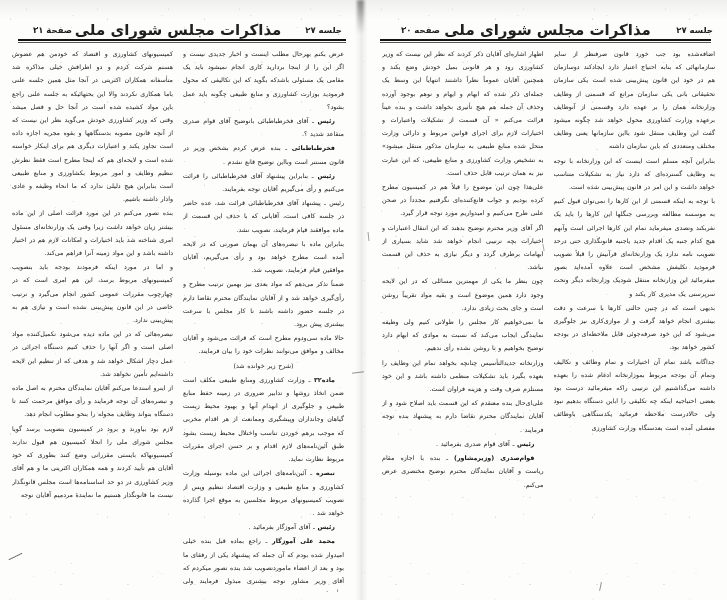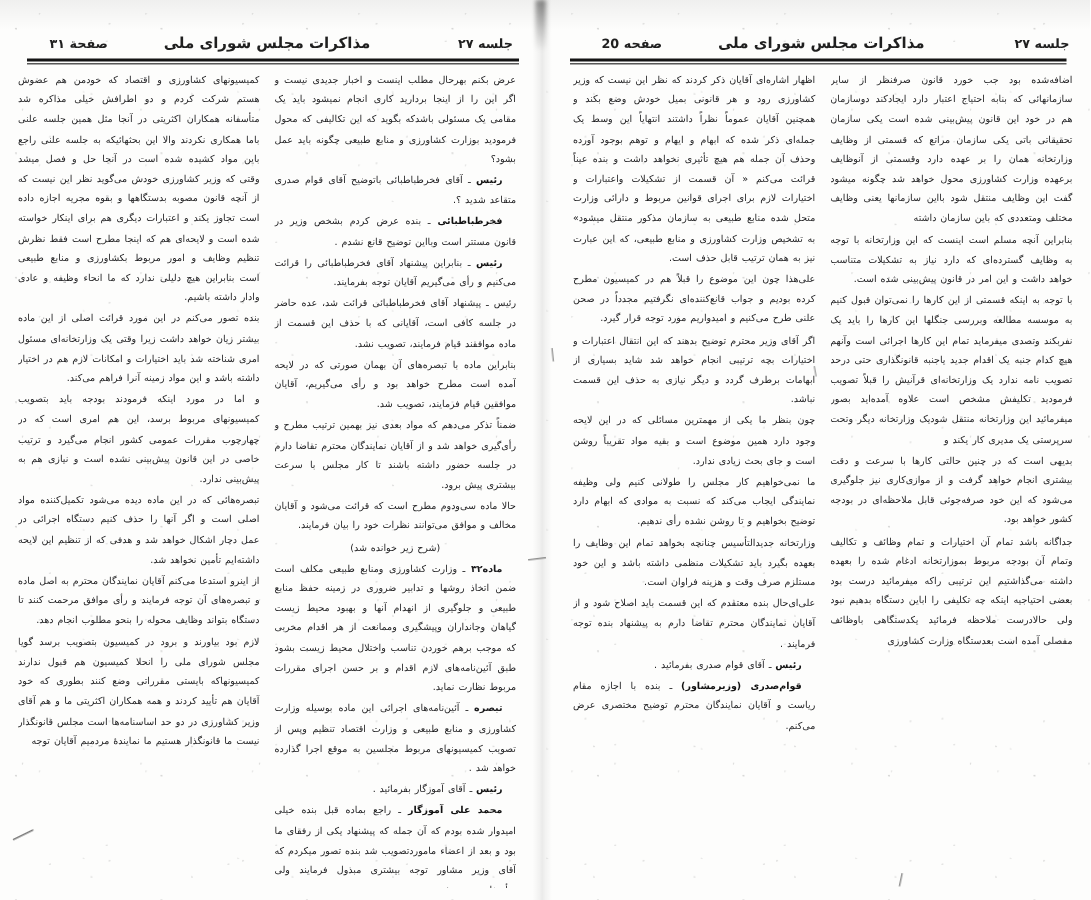--- a/index.html
+++ b/index.html
@@ -101,21 +101,21 @@
     letter-spacing: -0.2px;
     white-space: nowrap;
   }
   #page-left  .page-header { left: 14px;  right: 16px; }
   #page-right .page-header { left: 14px;  right: 14px; }
 
   .header-center {
     position: absolute;
     left: 0; right: 0;
     text-align: center;
-    font-size: 10px;
+    font-size: 15px;
     font-weight: bold;
   }
   .header-session, .header-folio { position: relative; z-index: 2; margin-left: 19px; }
 
   
   .header-rule {
     position: absolute;
     height: 0;
   }
   #page-left  .header-rule { top: 39px; left: 18px; right: 12px; }
@@ -263,21 +263,21 @@
           <p class="para indent"><span class="speaker">محمد علی آموزگار</span><span> ـ راجع بماده قبل بنده خیلی امیدوار شده بودم که آن جمله که پیشنهاد یکی از رفقای ما بود و بعد از اعضاء ماموردتصویب شد بنده تصور میکردم که آقای وزیر مشاور توجه بیشتری مبذول فرمایند ولی متأسفانه چنین نشد.</span></p>
         </div>
     </div>
   </div>
 
   <div class="page" id="page-right">
 
     <div class="page-header">
       <span class="header-session ink">جلسه ۲۷</span>
       <span class="header-center ink">مذاکرات مجلس شورای ملی</span>
-      <span class="header-folio ink">صفحه 20</span>
+      <span class="header-folio ink">صفحه ۳۰</span>
     </div>
 
     <div class="header-rule">
       <div class="rule-thick"></div>
       <div class="rule-thin"></div>
     </div>
 
     <div class="columns ink">
       <div class="column" id="rp-col-0">
           <p class="para">اظهار اشاره‌ای آقایان ذکر کردند که نظر این نیست که وزیر کشاورزی رود و هر قانونی بمیل خودش وضع بکند و همچنین آقایان عموماً نظراً داشتند انتهایاً این وسط یک جمله‌ای ذکر شده که ابهام و ایهام و توهم بوجود آورده وحذف آن جمله هم هیچ تأثیری نخواهد داشت و بنده عیناً قرائت می‌کنم « آن قسمت از تشکیلات واعتبارات و اختیارات لازم برای اجرای قوانین مربوط و دارائی وزارت متحل شده منابع طبیعی به سازمان مذکور منتقل میشود» به تشخیص وزارت کشاورزی و منابع طبیعی، که این عبارت نیز به همان ترتیب قابل حذف است.</p>

